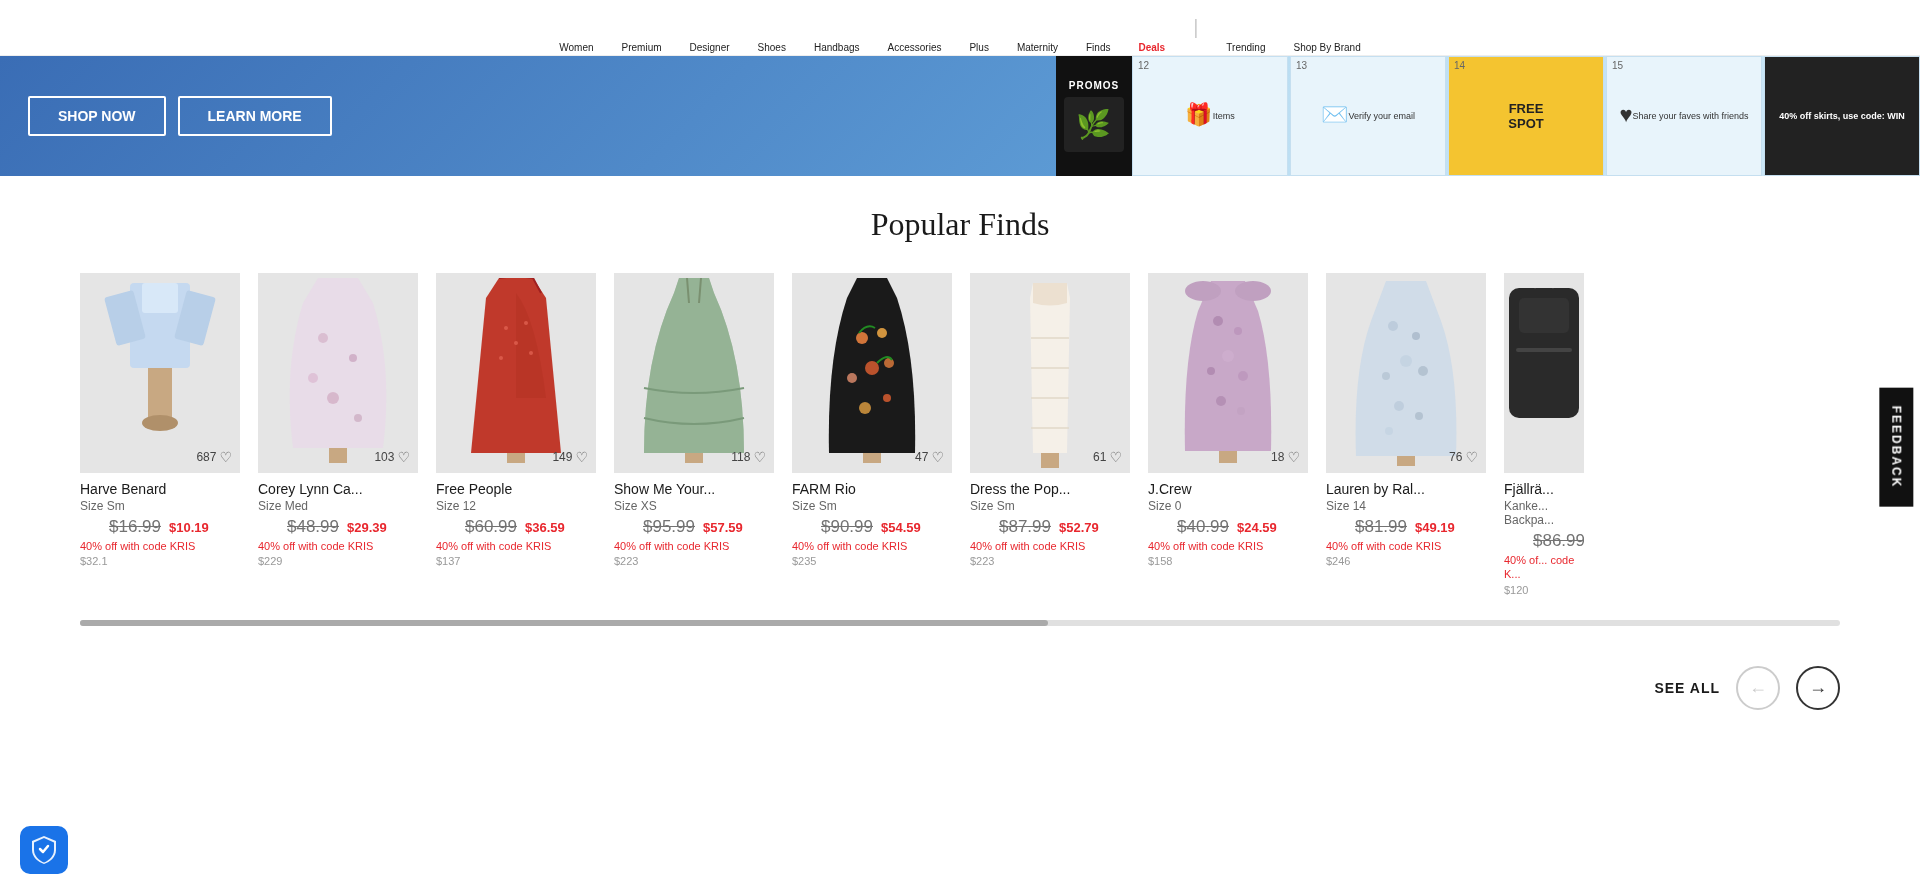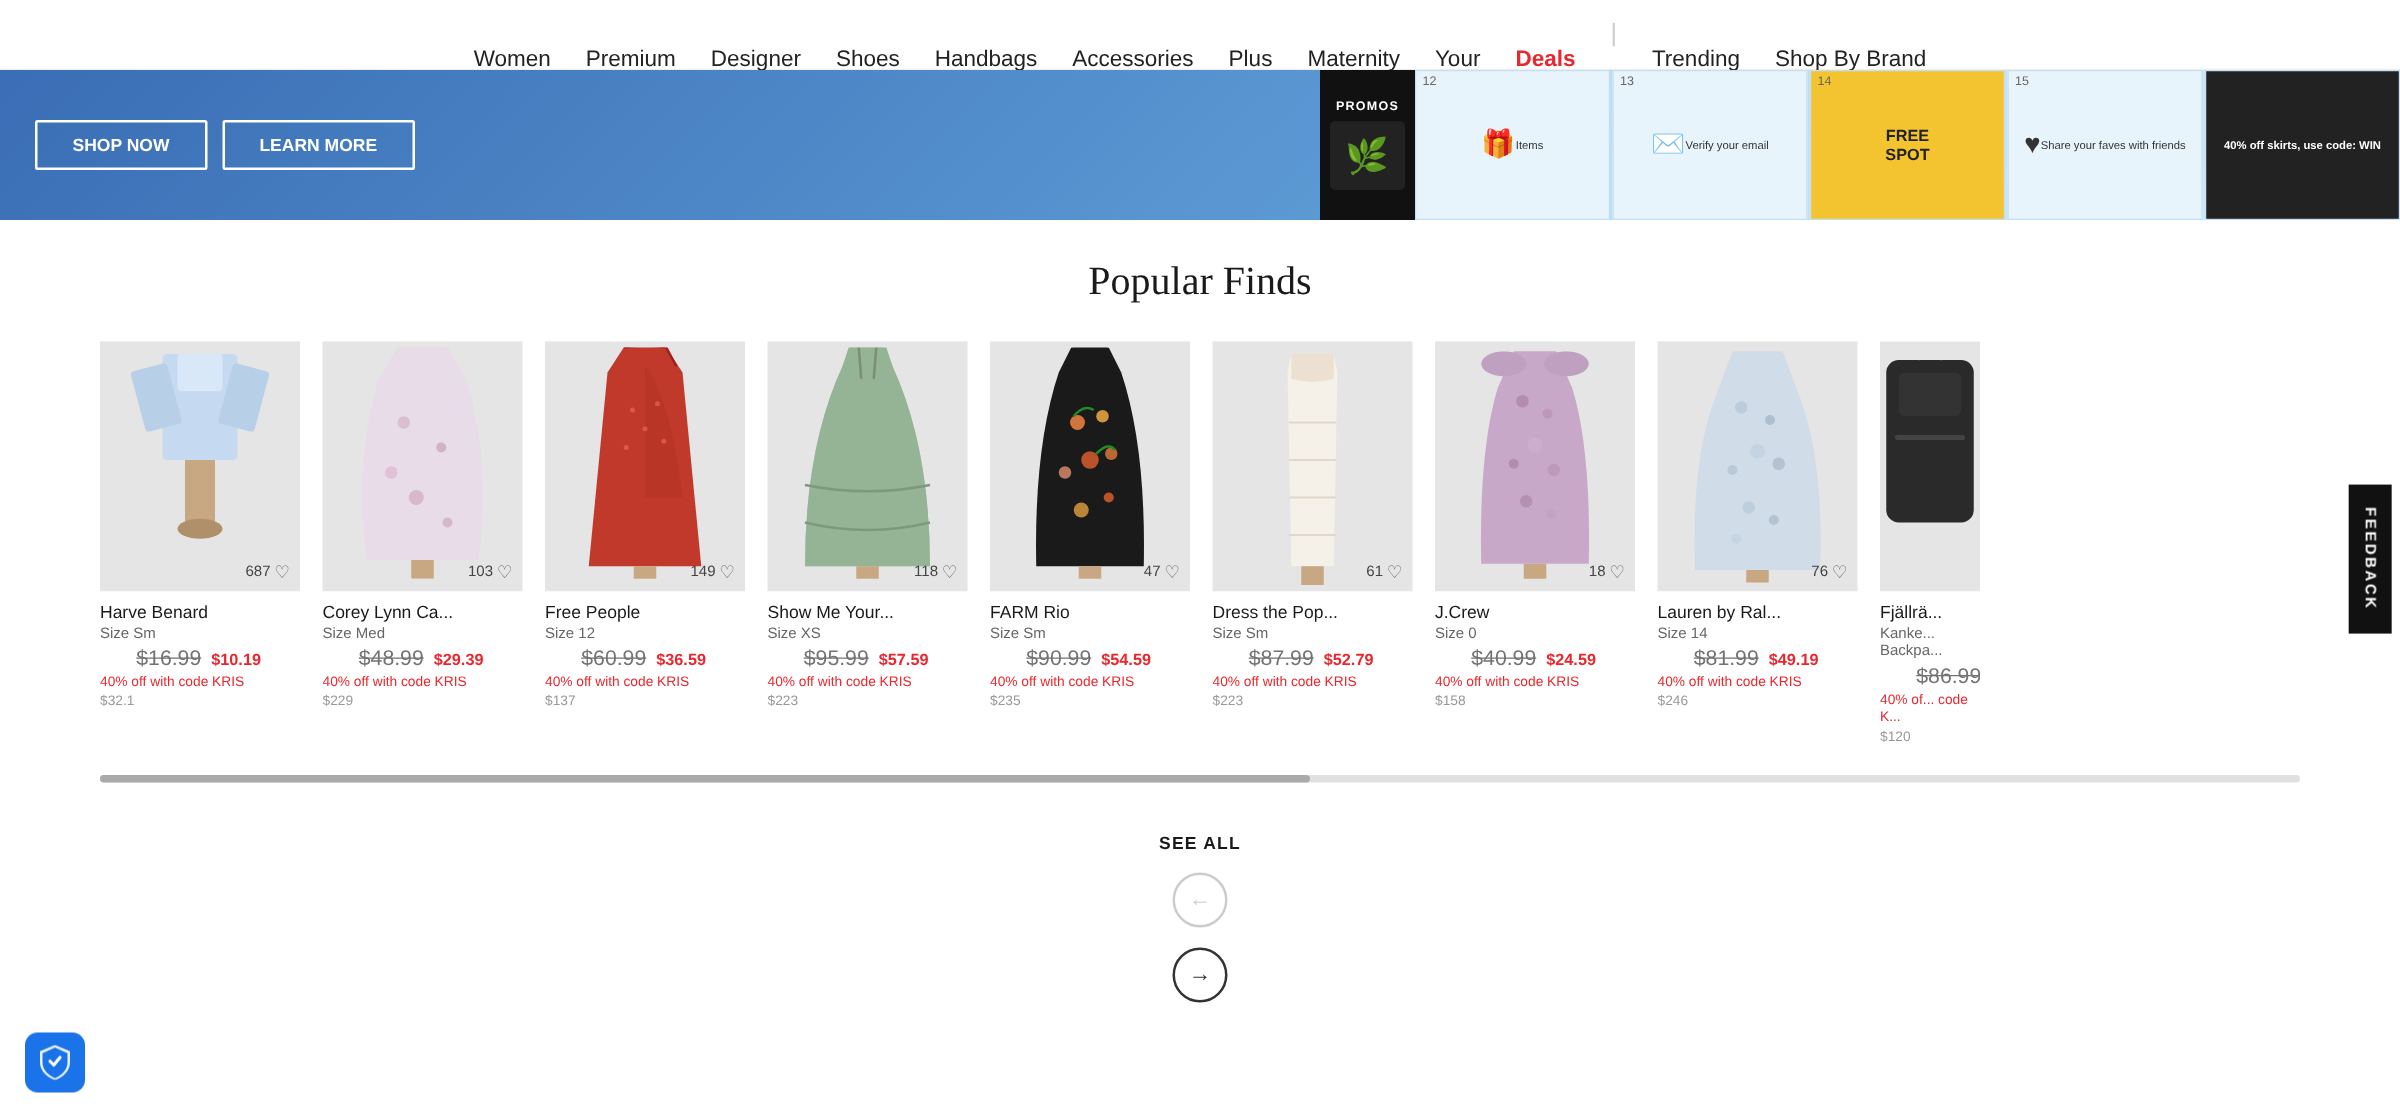--- a/index.html
+++ b/index.html
@@ -10,21 +10,21 @@
       display: flex;
       align-items: center;
       justify-content: center;
       padding: 0 20px;
       height: 56px;
       border-bottom: 1px solid #eee;
       background: #fff;
       gap: 28px;
     }
     .nav-item {
-      font-size: 18px;
+      font-size: 10px;
       color: #222;
       cursor: pointer;
       white-space: nowrap;
       text-decoration: none;
       margin-top: 40px;
     }
     .nav-item.deals { color: #e8272e; font-weight: 600; }
     .nav-divider {
       color: #ccc;
       font-size: 20px;
@@ -175,21 +175,20 @@
       border-radius: 3px;
     }
 
     
     .bottom-bar {
       display: flex;
       align-items: center;
       justify-content: flex-end;
       padding: 0 80px 20px;
       gap: 16px;
-      flex-direction: column;
     }
     .see-all-link {
       font-size: 14px;
       font-weight: 700;
       letter-spacing: 1px;
       color: #1a1a1a;
       cursor: pointer;
       text-decoration: none;
     }
     .arrow-btn {
@@ -245,21 +244,21 @@
 
 <nav class="nav-bar">
   <a class="nav-item">Women</a>
   <a class="nav-item">Premium</a>
   <a class="nav-item">Designer</a>
   <a class="nav-item">Shoes</a>
   <a class="nav-item">Handbags</a>
   <a class="nav-item">Accessories</a>
   <a class="nav-item">Plus</a>
   <a class="nav-item">Maternity</a>
-  <a class="nav-item">Your</a>
+  <a class="nav-item">Finds</a>
   <a class="nav-item deals">Deals</a>
   <span class="nav-divider">|</span>
   <a class="nav-item">Trending</a>
   <a class="nav-item">Shop By Brand</a>
 </nav>
 
 <div class="banner">
   <div class="banner-left">
     <button class="banner-btn">SHOP NOW</button>
     <button class="banner-btn">LEARN MORE</button>

